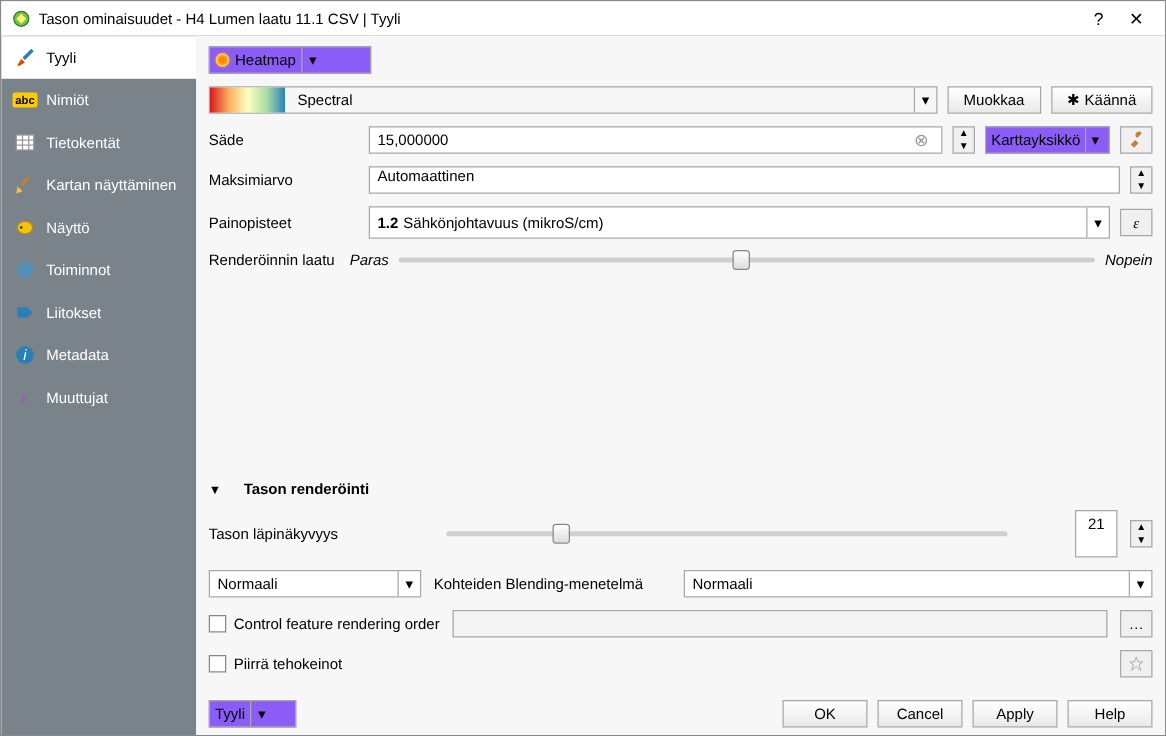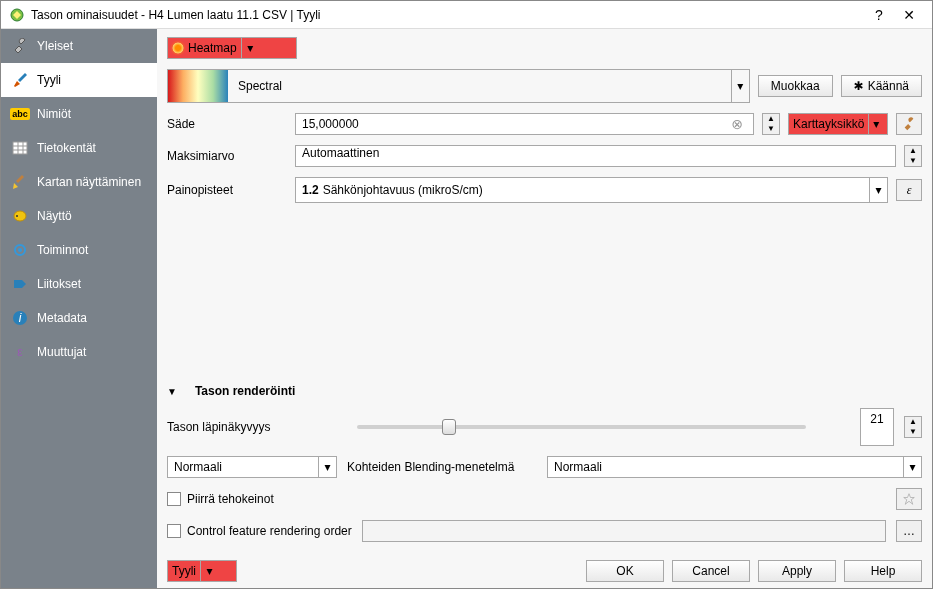--- a/index.html
+++ b/index.html
@@ -8,46 +8,46 @@
 .titlebar .app-icon { width: 16px; height: 16px; margin-right: 6px; }
 .titlebar .title { flex: 1; }
 .titlebar .win-btn { width: 30px; text-align: center; font-size: 14px; cursor: default; }
 .body { display: flex; height: calc(100% - 28px); }
 .sidebar { width: 156px; background: #7a828a; color: #fff; display: flex; flex-direction: column; }
 .sidebar-item { height: 34px; display: flex; align-items: center; padding: 0 10px; gap: 8px; cursor: default; }
 .sidebar-item.active { background: #fff; color: #000; }
 .sidebar-icon { width: 18px; height: 18px; display: inline-flex; align-items: center; justify-content: center; }
 .main { flex: 1; background: #f7f7f7; display: flex; flex-direction: column; padding: 8px 10px 6px 10px; position:relative; }
 .row { display: flex; align-items: center; margin-bottom: 10px; gap: 8px; }
-.combo { display:inline-flex; align-items:center; border:1px solid #a8a8a8; background:#ef4444; height:22px; padding:0 4px; }
+.combo { display:inline-flex; align-items:center; border:1px solid #a8a8a8; background:#8b5cf6; height:22px; padding:0 4px; }
 .combo .arrow { border-left:1px solid #a8a8a8; width:18px; text-align:center; margin-left:4px; height:100%; display:flex; align-items:center; justify-content:center; }
 .btn { border:1px solid #a8a8a8; background:linear-gradient(#fff,#e9e9e9); height:22px; padding:0 12px; display:inline-flex; align-items:center; justify-content:flex-end; cursor:default; }
 .lbl { width: 120px; }
 .input-text { border:1px solid #a8a8a8; background:#fff; height:22px; padding:0 6px; flex:1; }
 .spinner { width:18px; border:1px solid #a8a8a8; background:#f0f0f0; height:22px; display:flex; flex-direction:column; }
 .spinner div { flex:1; text-align:center; font-size:8px; line-height:10px; }
-.spectral { flex:1; height:34px; border:1px solid #a8a8a8; display:flex; align-items:center; position:relative; }
+.spectral { flex:1; height:22px; border:1px solid #a8a8a8; display:flex; align-items:center; position:relative; }
 .spectral-grad { position:absolute; left:0; top:0; bottom:0; width:60px; background:linear-gradient(to right,#d7191c,#fdae61,#ffffbf,#abdda4,#2b83ba); }
 .spectral span { position:relative; margin-left:70px; }
 .spectral .arrow { position:absolute; right:0; top:0; bottom:0; width:18px; border-left:1px solid #a8a8a8; display:flex; align-items:center; justify-content:center; }
 .slider-track { flex:1; height:4px; background:#d0d0d0; border-radius:2px; position:relative; }
 .slider-thumb { position:absolute; top:-6px; width:14px; height:16px; background:linear-gradient(#fff,#ddd); border:1px solid #888; border-radius:3px; }
 .italic { font-style: italic; }
 .section-head { display:flex; align-items:center; gap:18px; font-weight:bold; margin:6px 0 10px 0; }
 .section-head .tri::before { content:"▼"; font-size:10px; }
 .lower-block { margin-top:auto; }
 .render-row { display:flex; align-items:center; margin-bottom:10px; gap:10px; }
 .render-lbl { width:180px; }
 .combo2 { border:1px solid #a8a8a8; background:#fff; height:22px; display:flex; align-items:center; padding:0 6px; width:170px; position:relative; }
 .combo2 .arrow { position:absolute; right:0; top:0; bottom:0; width:18px; border-left:1px solid #a8a8a8; display:flex; align-items:center; justify-content:center; }
 .checkbox { width:14px; height:14px; border:1px solid #888; background:#fff; margin-right:6px; display:inline-block; }
 .small-sq-btn { width:26px; height:22px; border:1px solid #a8a8a8; background:#f0f0f0; display:flex; align-items:center; justify-content:center; }
 .bottom-bar { display:flex; align-items:center; gap:8px; padding-top:8px; border-top:0; }
 .bottom-bar .spacer { flex:1; }
-.bottom-bar .btn { width:78px; justify-content:center; }
+.bottom-bar .btn { width:68px; justify-content:center; }
 .clear-x { color:#999; font-size:14px; padding:0 4px; }
 .sun-icon { width:12px; height:12px; border-radius:50%; background: radial-gradient(circle,#ff8c00 30%,#ffcf66 60%,transparent 70%); box-shadow:0 0 2px #ff8c00; display:inline-block; margin-right:4px; }
 .field-combo { flex:1; border:1px solid #a8a8a8; background:#fff; height:22px; display:flex; align-items:center; padding:12px 6px; position:relative; }
 .field-combo .pre { font-weight:bold; margin-right:4px; }
 .field-combo .arrow { position:absolute; right:0; top:0; bottom:0; width:18px; border-left:1px solid #a8a8a8; display:flex; align-items:center; justify-content:center; }
 .eps-btn { width:26px; height:22px; border:1px solid #a8a8a8; background:#f0f0f0; display:flex; align-items:center; justify-content:center; font-family:serif; font-style:italic; }
 .num-box { width:34px; height:38px; border:1px solid #a8a8a8; background:#fff; text-align:center; line-height:20px;margin-left:44px; }
 </style>
 </head>
 <body>
@@ -60,28 +60,20 @@
       </svg>
   </span>
   <span class="title">Tason ominaisuudet - H4 Lumen laatu 11.1 CSV | Tyyli</span>
   <span class="win-btn">?</span>
   <span class="win-btn">✕</span>
 </div>
 
 <div class="body">
 
   <div class="sidebar">
-    <div class="sidebar-item">
-      <span class="sidebar-icon">
-          <svg width="16" height="16" viewBox="0 0 16 16">
-            <path d="M3 12 L7 8 L10 11 L6 15 Z M9 6 A3 3 0 1 1 13 2 L10 5 Z" fill="#c0c0c0" stroke="#555"></path>
-          </svg>
-        </span>
-      <span>Yleiset</span>
-    </div>
     <div class="sidebar-item active">
       <span class="sidebar-icon">
           <svg width="16" height="16" viewBox="0 0 16 16">
             <path d="M2 14 L5 9 L8 12 L3 15 Z" fill="#d35400"></path>
             <path d="M6 8 L13 1 L15 3 L8 10 Z" fill="#2980b9"></path>
           </svg>
         </span>
       <span>Tyyli</span>
     </div>
     <div class="sidebar-item">
@@ -216,20 +208,28 @@
     <div class="row">
       <div class="lbl">Painopisteet</div>
       <div class="field-combo">
         <span class="pre">1.2</span>
         <span>Sähkönjohtavuus (mikroS/cm)</span>
         <span class="arrow">▾</span>
       </div>
       <div class="eps-btn">ε</div>
     </div>
 
+    <div class="row">
+      <div style="white-space:nowrap;">Renderöinnin laatu</div>
+      <div class="italic" style="margin-left:4px;">Paras</div>
+      <div class="slider-track">
+        <div class="slider-thumb" style="left:48%;"></div>
+      </div>
+      <div class="italic">Nopein</div>
+    </div>
 
     <div class="lower-block">
       <div class="section-head">
         <span class="tri"></span>
         <span>Tason renderöinti</span>
       </div>
 
       <div class="render-row">
         <div class="render-lbl">Tason läpinäkyvyys</div>
         <div class="slider-track">
@@ -245,44 +245,44 @@
       <div class="render-row">
         <div class="combo2">
           <span>Normaali</span>
           <span class="arrow">▾</span>
         </div>
         <div style="width:190px;">Kohteiden Blending-menetelmä</div>
         <div class="combo2" style="flex:1;">
           <span>Normaali</span>
           <span class="arrow">▾</span>
         </div>
+      </div>
+
+      <div class="render-row">
+        <label style="display:flex;align-items:center;">
+          <span class="checkbox"></span>
+          <span>Control feature rendering order</span>
+        </label>
+        <div class="input-text" style="flex:1;background:#f4f4f4;"></div>
+        <div class="small-sq-btn">…</div>
       </div>
 
       <div class="render-row">
         <label style="display:flex;align-items:center;">
           <span class="checkbox"></span>
           <span>Piirrä tehokeinot</span>
         </label>
         <div style="flex:1"></div>
         <div class="small-sq-btn">
           <svg width="12" height="12" viewBox="0 0 16 16">
               <path d="M8 1 L10 6 L15 6 L11 9 L13 15 L8 11 L3 15 L5 9 L1 6 L6 6 Z" fill="none" stroke="#aaa"></path>
             </svg>
         </div>
       </div>
 
-      <div class="render-row">
-        <label style="display:flex;align-items:center;">
-          <span class="checkbox"></span>
-          <span>Control feature rendering order</span>
-        </label>
-        <div class="input-text" style="flex:1;background:#f4f4f4;"></div>
-        <div class="small-sq-btn">…</div>
-      </div>
-
       <div class="bottom-bar">
         <div class="combo" style="width:70px;">
           <span>Tyyli</span>
           <span class="arrow">▾</span>
         </div>
         <div class="spacer"></div>
         <div class="btn">
             <span>OK</span>
           </div>
         <div class="btn">

